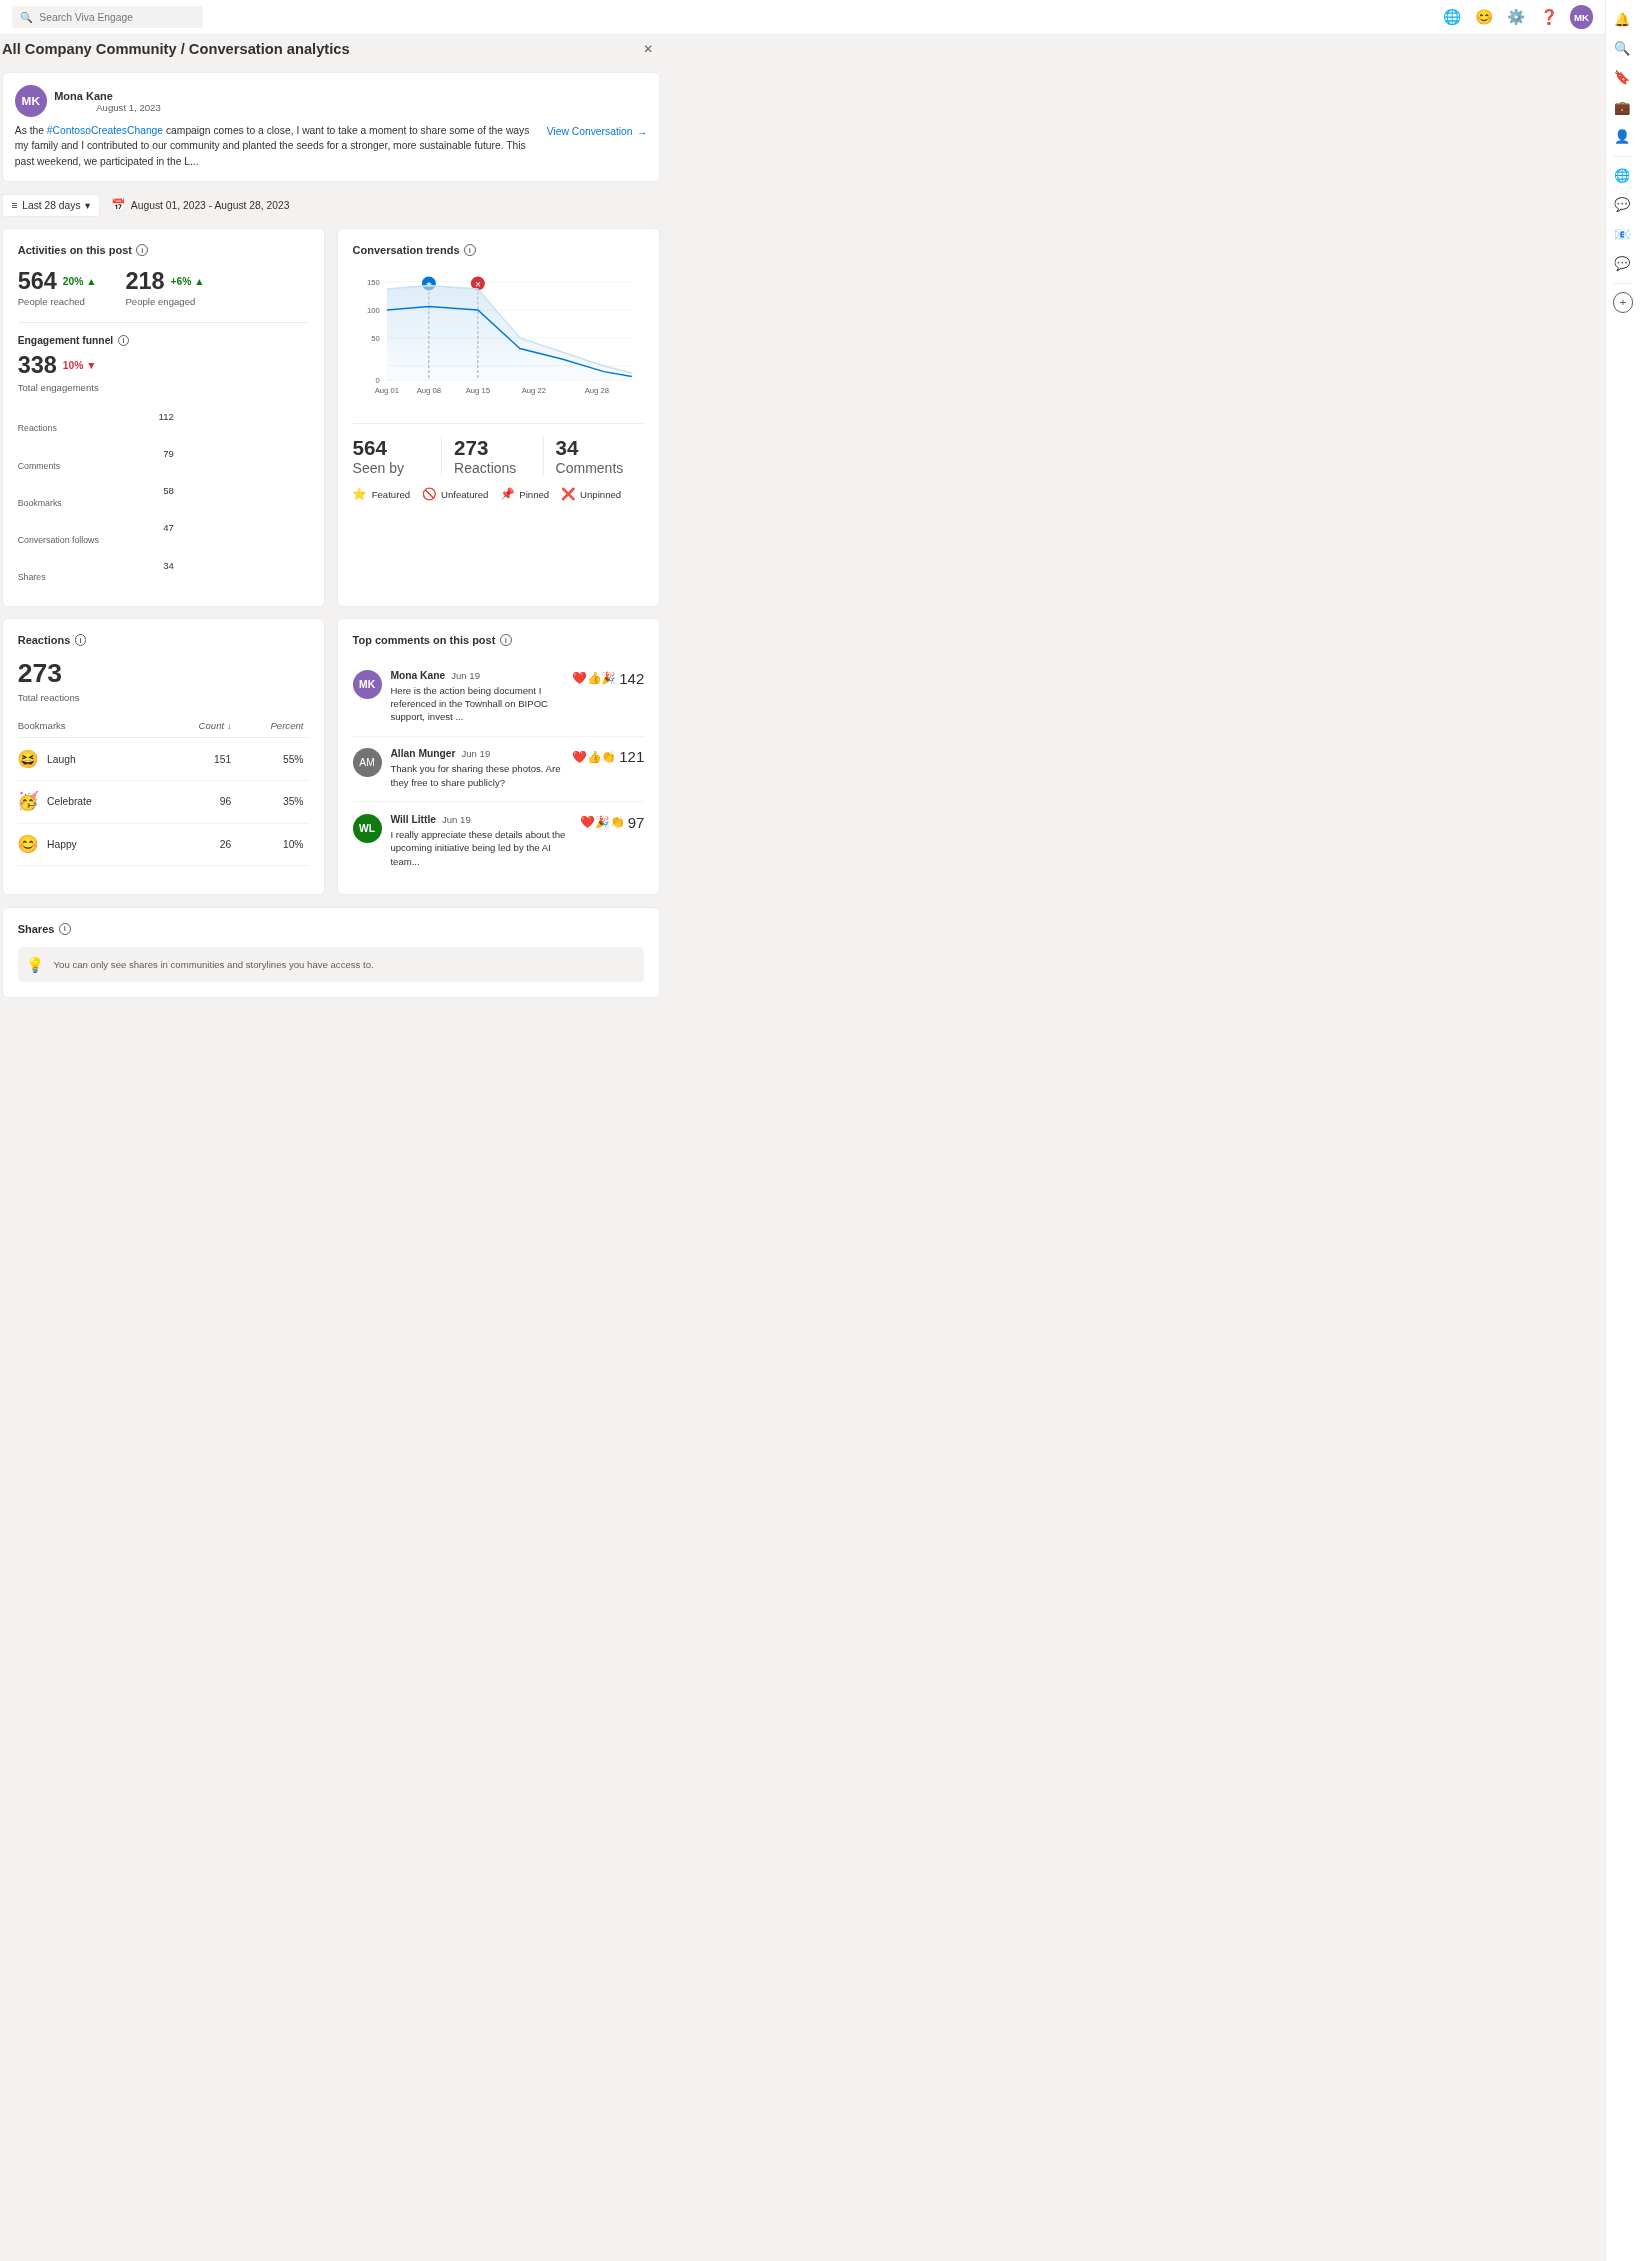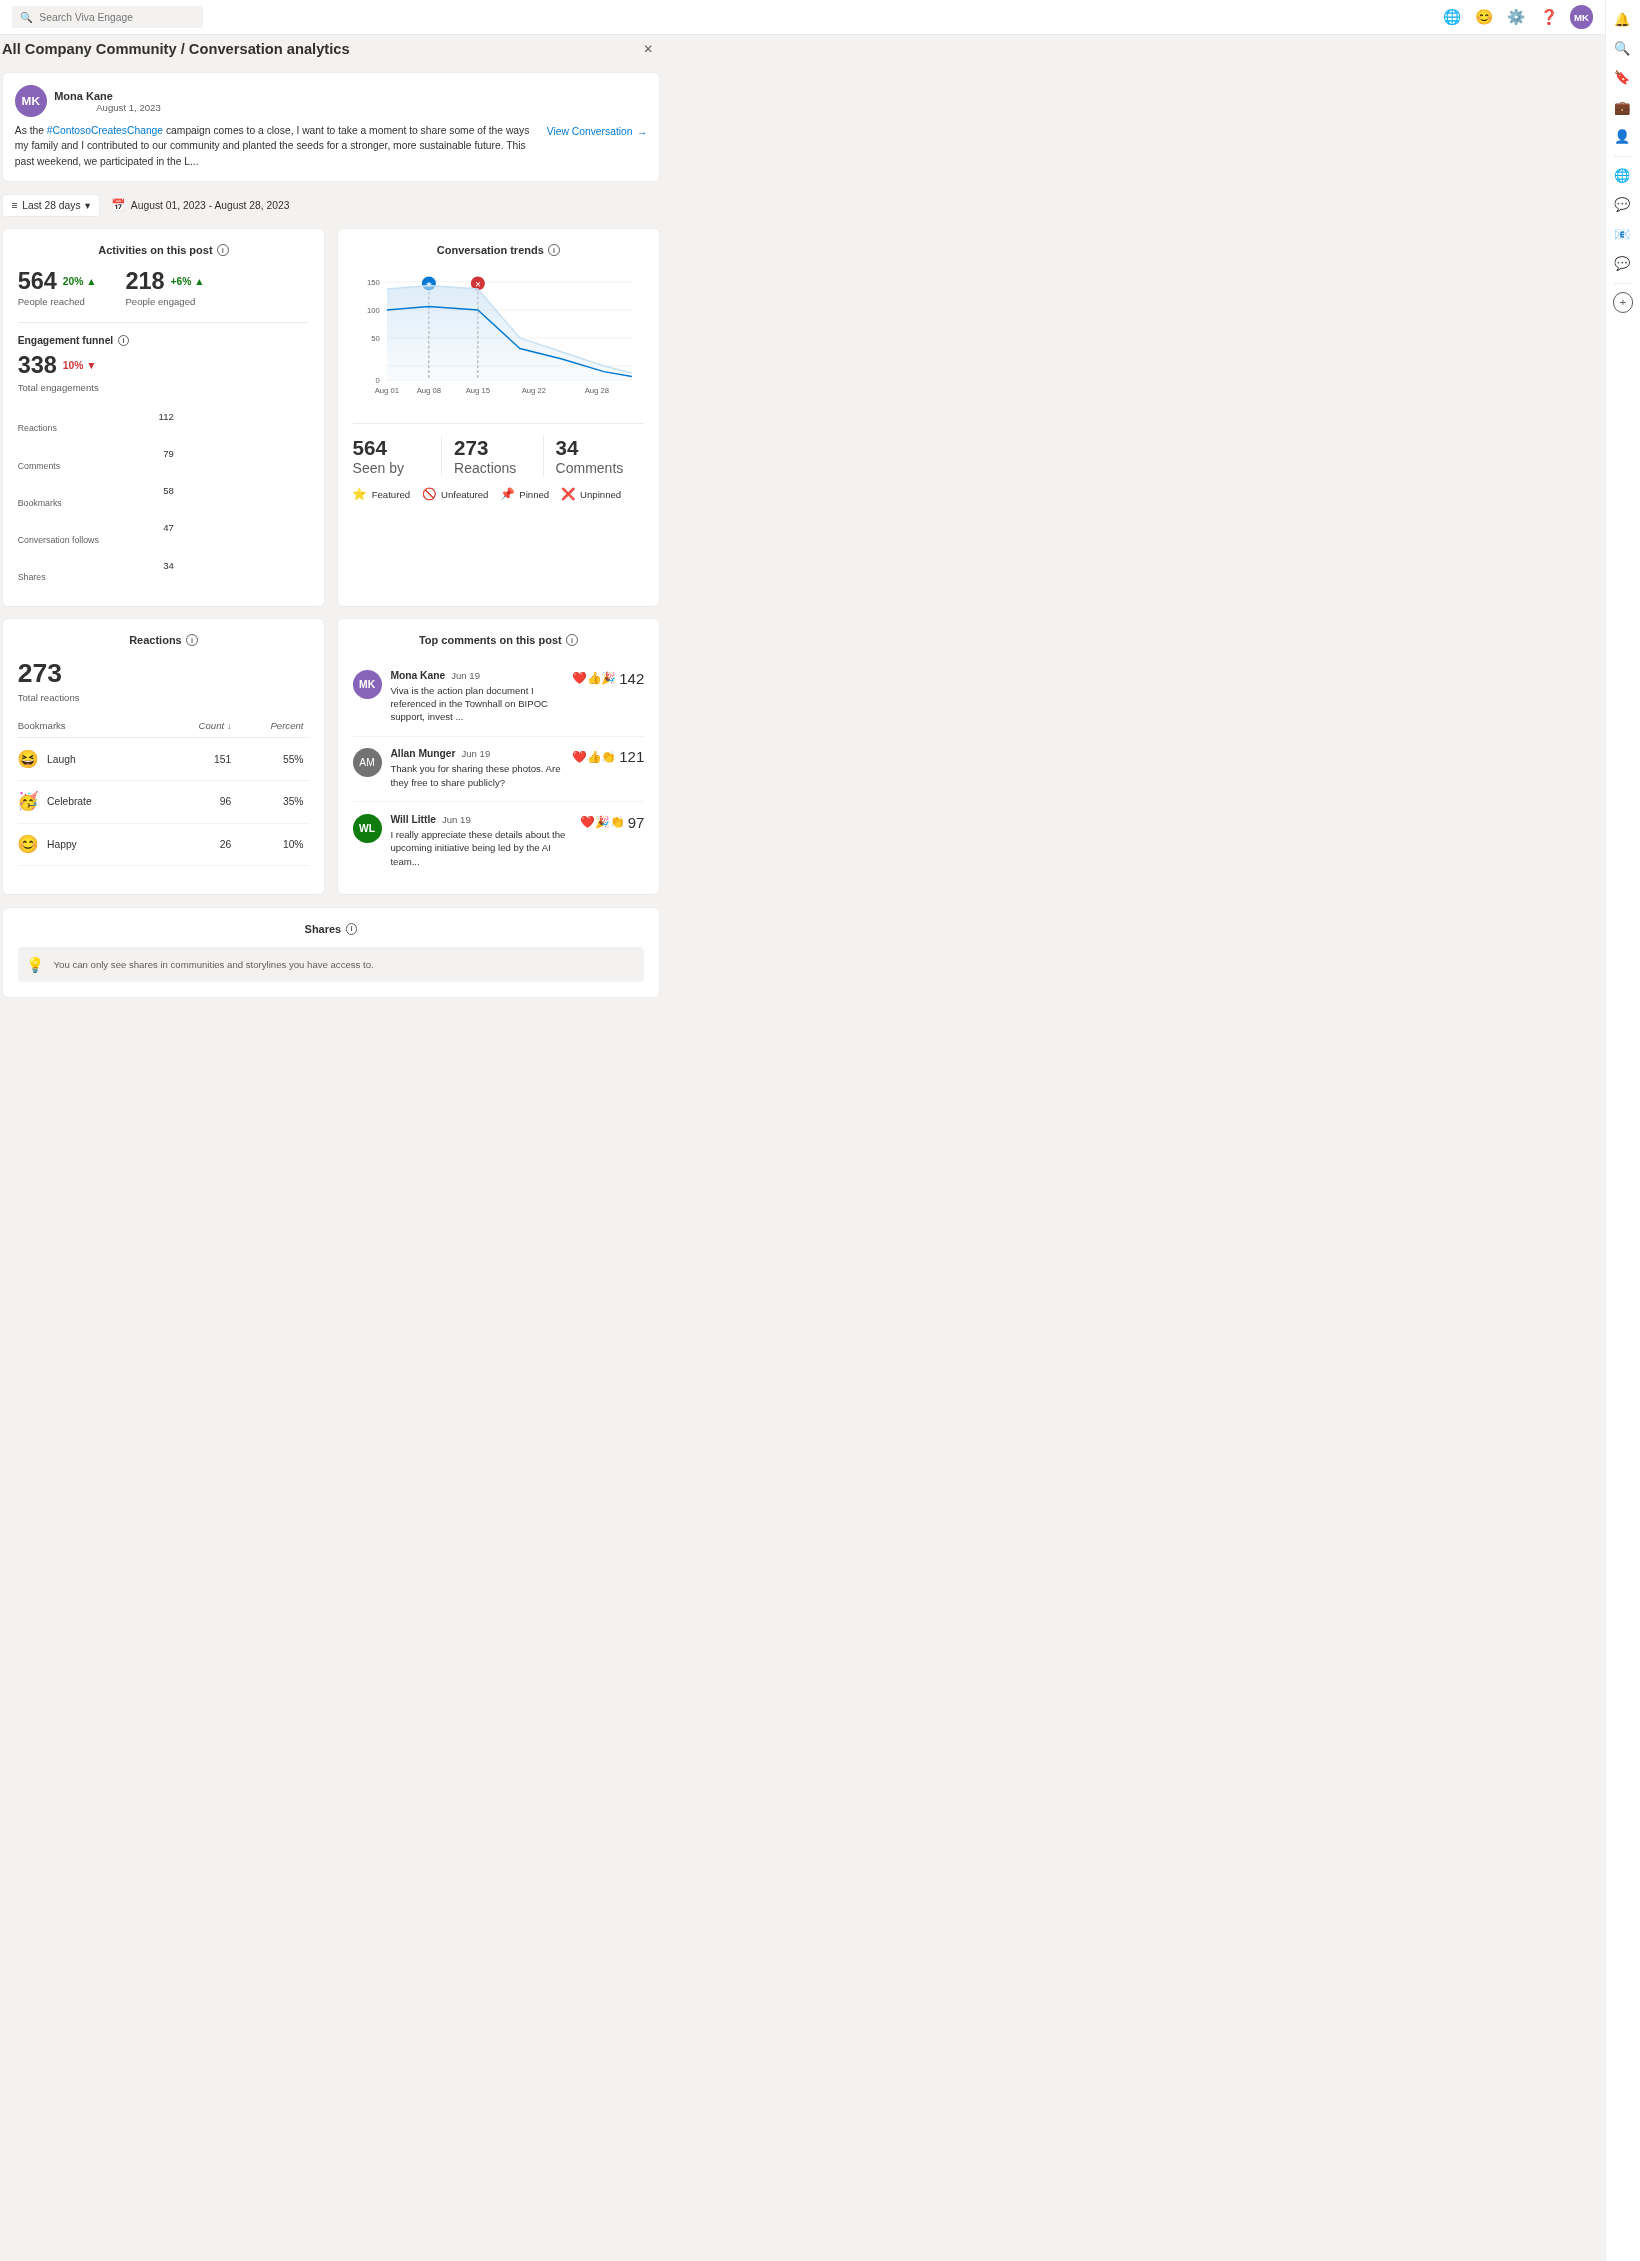--- a/index.html
+++ b/index.html
@@ -174,21 +174,20 @@
     }
 
     .card-title {
       font-size: 11px;
       font-weight: 600;
       color: #323130;
       margin-bottom: 11.8px;
       display: flex;
       align-items: center;
       gap: 4.4px;
-      justify-content: center;
     }
     .info-icon {
       width: 11.8px;
       height: 11.8px;
       border-radius: 50%;
       border: 0.7px solid #605e5c;
       display: flex;
       align-items: center;
       justify-content: center;
       font-size: 7.4px;
@@ -664,21 +663,21 @@
           <div class="info-icon">i</div>
         </div>
 
         <div class="comment-item">
           <div class="comment-avatar comment-avatar-mona" style="width:29px;height:29px;border-radius:50%;background:#8764b8;display:flex;align-items:center;justify-content:center;color:white;font-size:10.3px;font-weight:600;flex-shrink:0;">MK</div>
           <div class="comment-body">
             <div class="comment-header">
               <span class="comment-author">Mona Kane</span>
               <span class="comment-date">Jun 19</span>
             </div>
-            <div class="comment-text">Viva is the action plan document I referenced in the Townhall on BIPOC support, invest ...</div>
+            <div class="comment-text">Here is the action being document I referenced in the Townhall on BIPOC support, invest ...</div>
           </div>
           <div class="comment-reactions">
             <span>❤️👍🎉</span>
             <span class="comment-count">142</span>
           </div>
         </div>
 
         <div class="comment-item">
           <div class="comment-avatar comment-avatar-allan" style="width:29px;height:29px;border-radius:50%;background:#737373;display:flex;align-items:center;justify-content:center;color:white;font-size:10.3px;font-weight:400;flex-shrink:0;">AM</div>
           <div class="comment-body">

